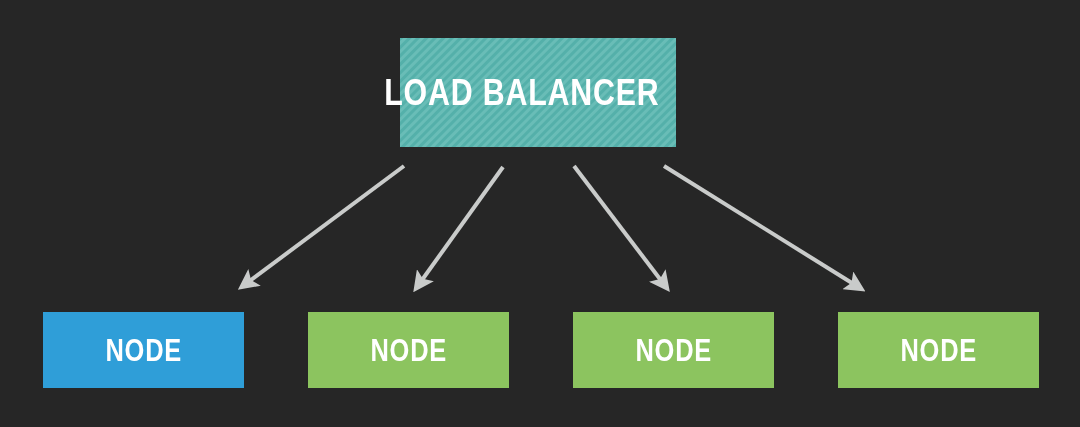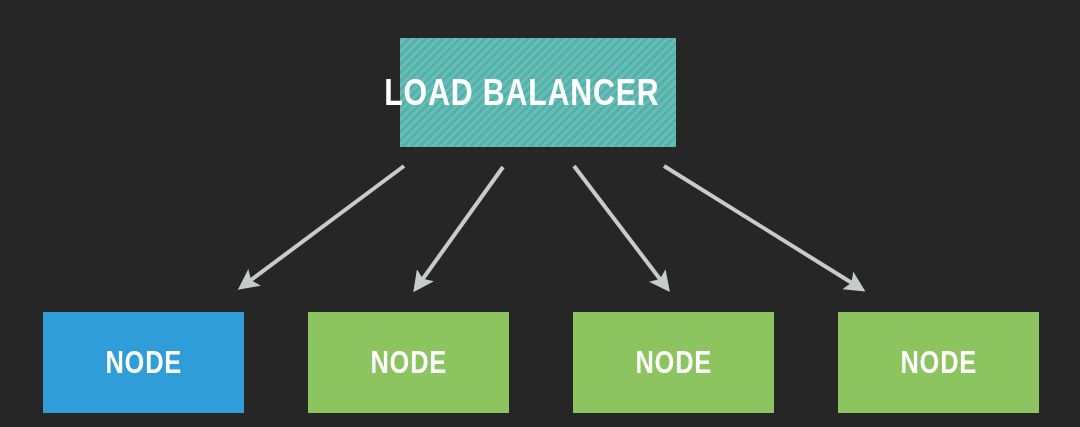--- a/index.html
+++ b/index.html
@@ -50,21 +50,21 @@
     width: 244px;
     height: 109px;
   }
   #load-balancer-box .box-label {
     font-size: 37px;
     letter-spacing: 1px;
   }
   .node-box.tier-node {
     top: 312px;
     width: 201px;
-    height: 101px;
+    height: 76px;
   }
   .node-box.tier-node .box-label {
     font-size: 31px;
     letter-spacing: 1px;
   }
   #node-box-1 { left: 43px; }
   #node-box-2 { left: 308px; }
   #node-box-3 { left: 573px; }
   #node-box-4 { left: 838px; }
 </style>

